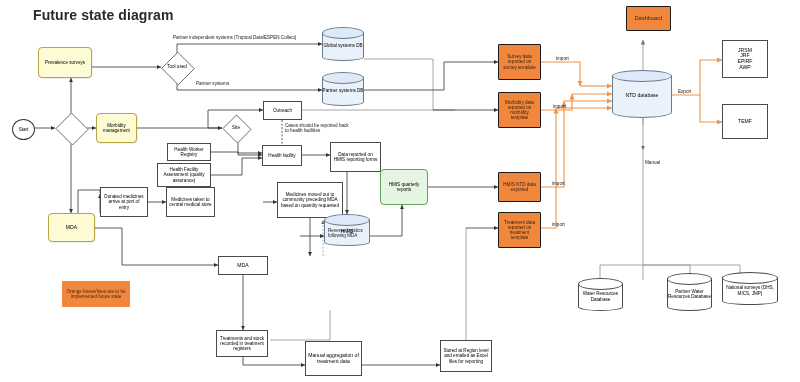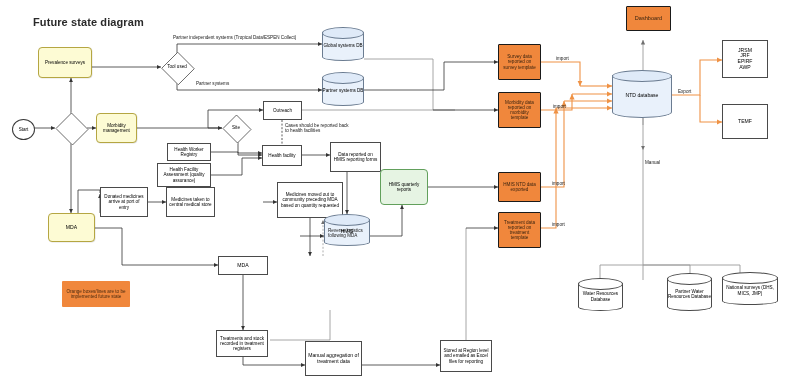--- a/index.html
+++ b/index.html
@@ -37,21 +37,21 @@
   .diamond .dtext{position:absolute;left:0;top:0;width:100%;height:100%;
                   display:flex;align-items:center;justify-content:center;
                   text-align:center;line-height:1.05;z-index:2;}
   
   .circle{position:absolute;border:1px solid #3a3a3a;border-radius:50%;
           background:#ffffff;display:flex;align-items:center;justify-content:center;}
   
   .elabel{position:absolute;background:transparent;white-space:nowrap;
           color:#1a1a1a;line-height:1.15;}
   .elabel.multi{white-space:normal;}
-  #title{position:absolute;left:33px;top:16px;font-size:11px;font-weight:bold;
+  #title{position:absolute;left:33px;top:7px;font-size:14px;font-weight:bold;
          color:#2a2a2a;letter-spacing:0.1px;}
   .f5{font-size:4.6px;}
   .f55{font-size:5.1px;}
   .f6{font-size:5.6px;}
 </style>
 </head>
 <body>
 
 <div id="canvas">
 

